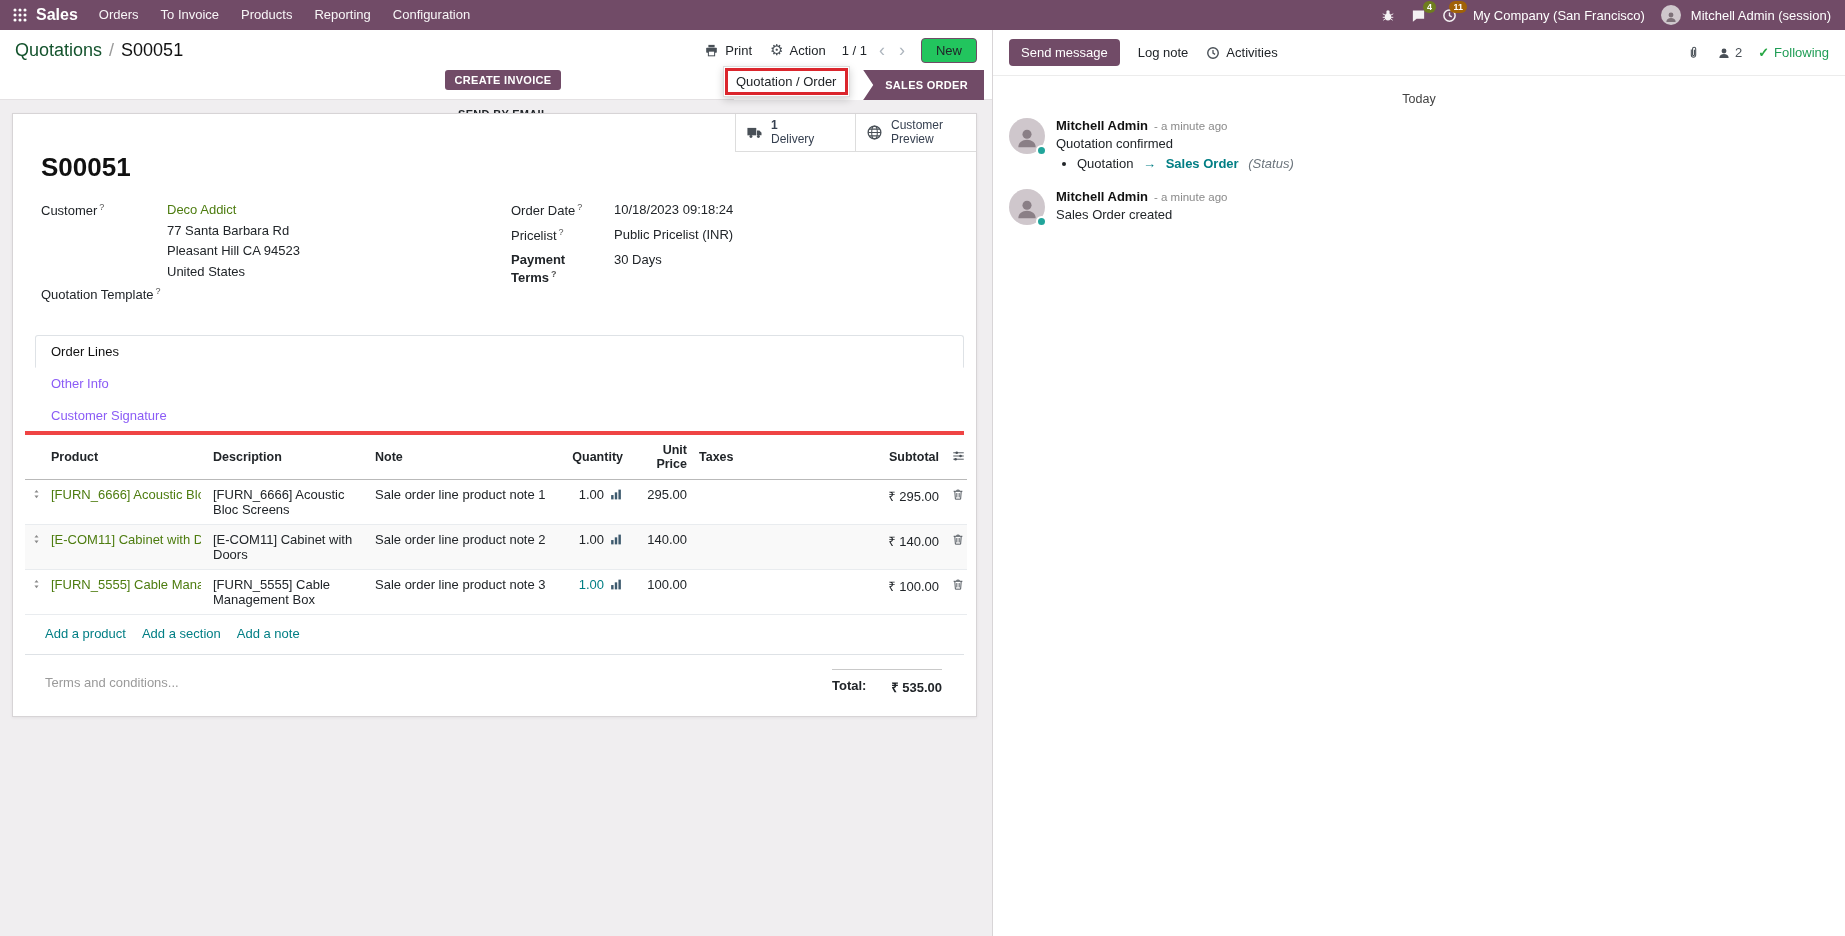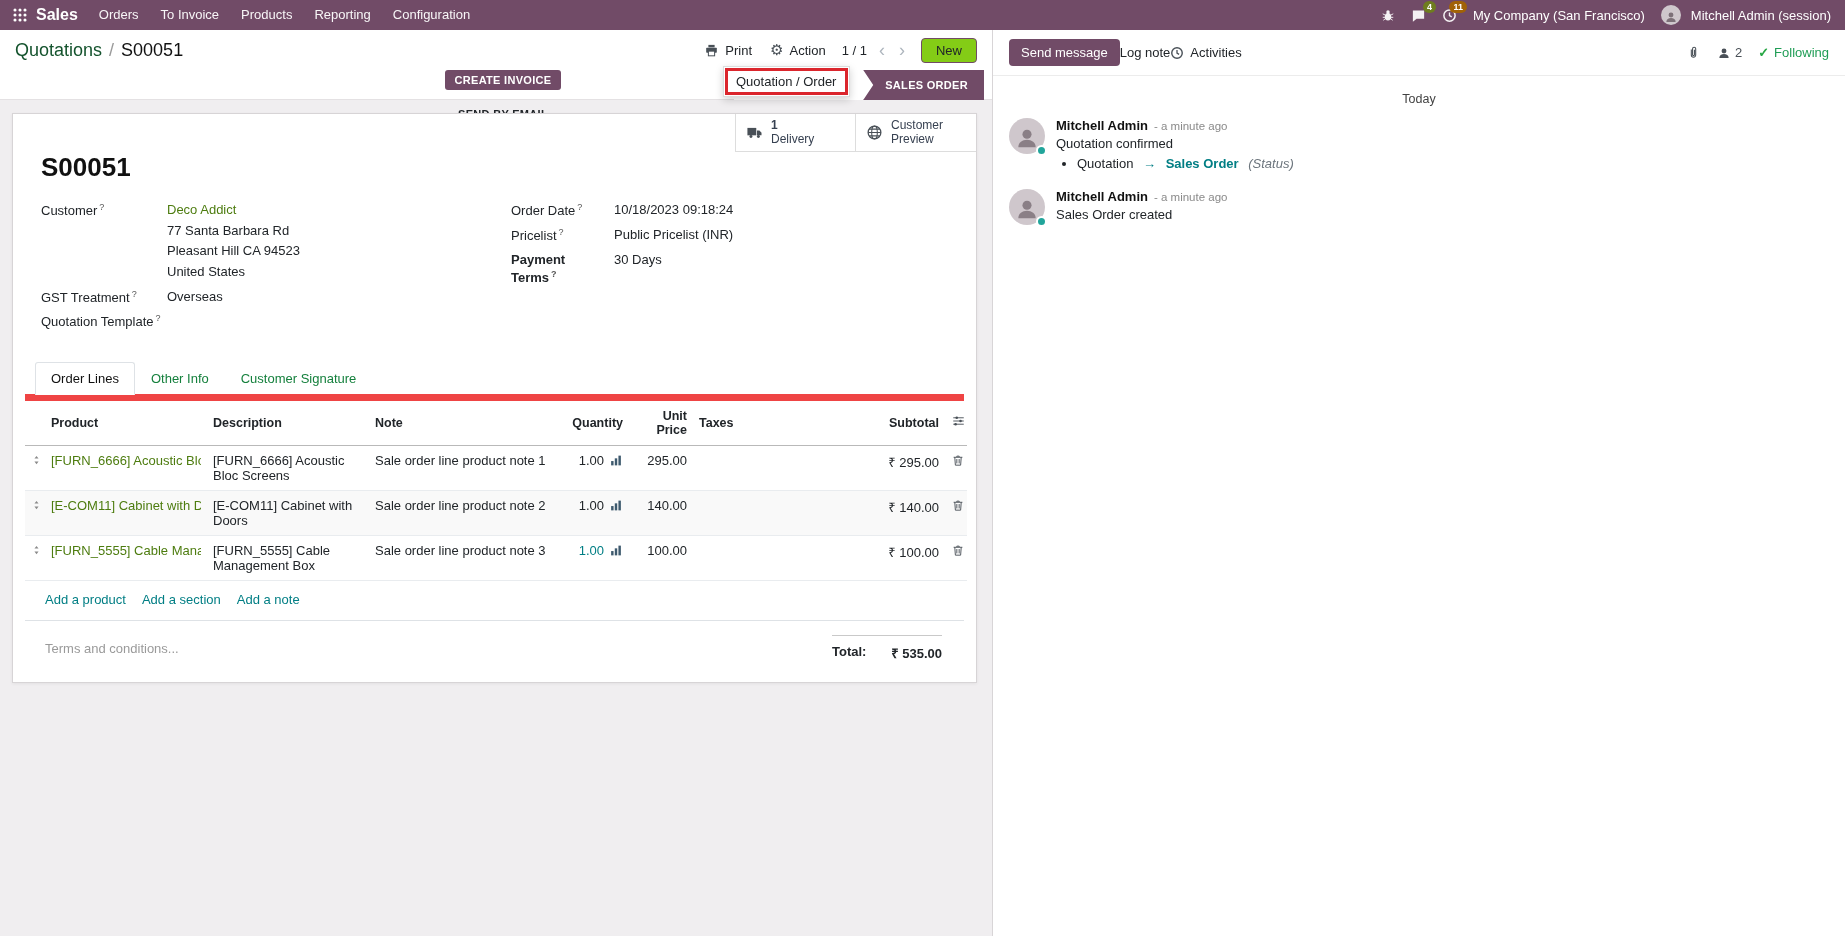--- a/index.html
+++ b/index.html
@@ -35,21 +35,21 @@
   .breadcrumb { display:flex; align-items:baseline; gap:7px; font-size:18px; }
   .bc-parent { color:#14532d; }
   .bc-sep { color:#9a9a9a; }
   .bc-current { color:#111; }
   .cp-right { margin-left:auto; display:flex; align-items:center; gap:14px; }
   .tool-btn { background:none; border:none; font-size:13px; color:#212529; display:flex; align-items:center; gap:6px; padding:4px 2px; }
   .tool-btn .glyph { font-size:15px; color:#495057; }
   .pager { display:flex; align-items:center; gap:10px; }
   .pager-count { color:#212529; }
   .pager-arrow { color:#adb5bd; font-size:18px; line-height:1; cursor:pointer; padding:0 2px; }
-  .new-btn { background:#84cc16; border:1px solid #714B67; border-radius:4px; padding:4px 14px; font-size:13px; color:#212529; }
+  .new-btn { background:#22c55e; border:1px solid #714B67; border-radius:4px; padding:4px 14px; font-size:13px; color:#212529; }
 
   
   .statusbar-row { height:30px; display:flex; align-items:center; gap:14px; padding-left:14px; background:#fff; border-bottom:1px solid #e4e1e3; position:relative;flex-direction:column; }
   .btn-primary-sm { background:#714B67; color:#fff; border:none; border-radius:3px; font-size:11px; font-weight:700; letter-spacing:.3px; padding:4px 10px; }
   .btn-flat-sm { background:none; border:none; font-size:11px; font-weight:700; letter-spacing:.3px; color:#212529; padding:4px 4px; }
   .status-pills { position:absolute; right:8px; top:0; height:30px; display:flex; z-index:1; }
   .pill { font-size:11px; font-weight:700; letter-spacing:.3px; line-height:30px; white-space:nowrap; }
   .pill.sent { color:#495057; padding:0 18px 0 10px; background:#fff; }
   .pill.active { background:#714B67; color:#fff; padding:0 16px 0 22px; clip-path:polygon(0 0, 10px 50%, 0 100%, 100% 100%, 100% 0); }
 
@@ -77,22 +77,22 @@
   .flabel { width:126px; flex:0 0 126px; color:#212529; }
   .fcol.right .flabel { width:103px; flex:0 0 103px; }
   .flabel.bold { font-weight:700; }
   sup.help { font-size:9px; color:#555; margin-left:2px; }
   .fvalue { color:#212529; }
   .link { color:#4d7c0f; }
   .addr { margin-top:3px; }
 
   
   .notebook { margin:26px -16px 0 -16px; }
-  .tabs { display:flex; border-bottom:7px solid #ef4444; padding-left:10px; }
-  .tab { padding:8px 15px; font-size:13px; color:#15803d; border:1px solid transparent; margin-bottom:-1px; border-radius:3px 3px 0 0; }
+  .tabs { display:flex; border-bottom:4px solid #ef4444; padding-left:10px;flex-direction:column; }
+  .tab { padding:8px 15px; font-size:13px; color:#8b5cf6; border:1px solid transparent; margin-bottom:-1px; border-radius:3px 3px 0 0; }
   .tab.active { background:#fff; color:#111; border-color:#dee2e6 #dee2e6 #fff #dee2e6; }
 
   table.olist { width:942px; border-collapse:collapse; table-layout:fixed; font-size:13px; }
   .olist col.c-handle{width:20px} .olist col.c-product{width:162px} .olist col.c-desc{width:162px}
   .olist col.c-note{width:188px} .olist col.c-qty{width:72px} .olist col.c-price{width:64px}
   .olist col.c-tax{width:110px} .olist col.c-sub{width:142px} .olist col.c-trash{width:22px}
   .olist th { font-size:12.5px; font-weight:700; color:#212529; text-align:left; padding:8px 6px; border-bottom:1px solid #b9b9b9; }
   .olist th.num, .olist td.num { text-align:right; }
   .olist td { padding:7px 6px; vertical-align:top; border-bottom:1px solid #e9ecef; color:#212529; }
   .olist tbody tr:nth-child(even) { background:#f9f9f9; }
@@ -106,21 +106,21 @@
 
   .list-links { display:flex; gap:16px; padding:11px 6px 13px 20px; border-bottom:1px solid #dee2e6; }
   .list-links a { color:#017E84; font-size:13px; }
 
   .below-table { display:flex; justify-content:space-between; align-items:center; padding:14px 22px 0 20px; }
   .terms { color:#9a9a9a; }
   .totals { width:110px; border-top:1px solid #c9c9c9; padding-top:8px; display:flex; justify-content:space-between; font-weight:600; color:#212529; }
 
   
   .chatter { flex:1; background:#fff; display:flex; flex-direction:column; min-width:0; }
-  .chatter-topbar { display:flex; align-items:center; padding:9px 16px; border-bottom:1px solid #ececec; }
+  .chatter-topbar { display:flex; align-items:center; padding:9px 16px; border-bottom:1px solid #ececec; gap:18px; }
   .send-msg-btn { background:#714B67; color:#fff; border:none; border-radius:4px; padding:6px 12px; font-size:13px; }
   .chatter-tab { background:none; border:none; font-size:13px; color:#212529; display:flex; align-items:center; gap:6px; }
   .chatter-right { margin-left:auto; display:flex; align-items:center; gap:16px; }
   .followers { display:flex; align-items:center; gap:4px; color:#495057; cursor:pointer; }
   .following { display:flex; align-items:center; gap:5px; color:#1f9d55; cursor:pointer; }
   .following .check { color:#28a745; font-weight:700; }
   .day-divider { text-align:center; font-size:12.5px; color:#424242; margin:16px 0 12px; }
   .message { display:flex; gap:11px; padding:0 16px; margin-bottom:18px; }
   .avatar-wrap { position:relative; width:36px; height:36px; flex:0 0 36px; }
   .avatar { width:36px; height:36px; border-radius:50%; background:#cfc7cc; color:#8a7f86; overflow:hidden; display:flex; justify-content:center; }
@@ -324,24 +324,20 @@
             <div class="field-columns">
               <div class="fcol left">
                 <div class="frow">
                   <div class="flabel"><span>Customer</span><sup class="help">?</sup></div>
                   <div class="fvalue">
                     <a class="link">Deco Addict</a>
                     <div class="addr">77 Santa Barbara Rd</div>
                     <div class="addr">Pleasant Hill CA 94523</div>
                     <div class="addr">United States</div>
                   </div>
-                </div>
-                <div class="frow" style="margin-top:8px">
-                  <div class="flabel"><span>GST Treatment</span><sup class="help">?</sup></div>
-                  <div class="fvalue">Overseas</div>
                 </div>
                 <div class="frow" style="margin-top:4px">
                   <div class="flabel"><span>Quotation Template</span><sup class="help">?</sup></div>
                   <div class="fvalue"></div>
                 </div>
               </div>
               <div class="fcol right">
                 <div class="frow">
                   <div class="flabel"><span>Order Date</span><sup class="help">?</sup></div>
                   <div class="fvalue">10/18/2023 09:18:24</div>

